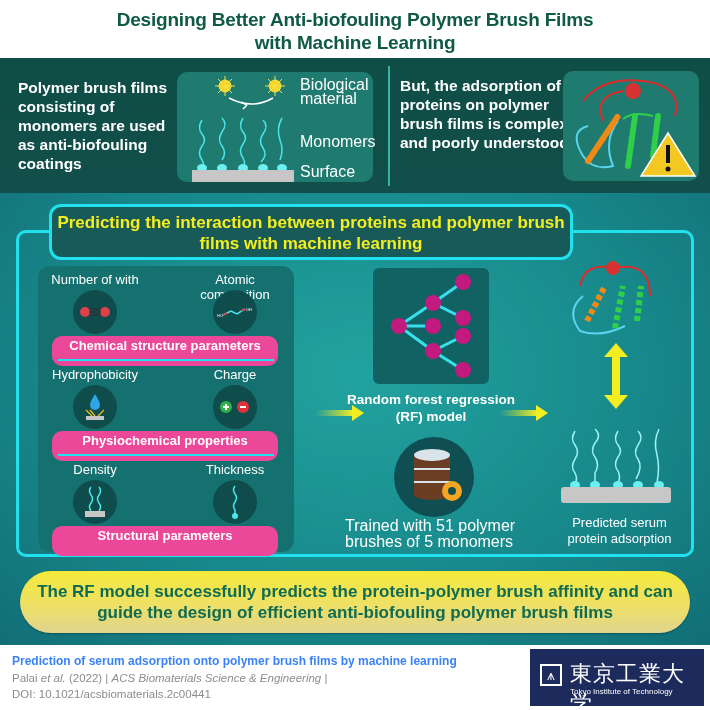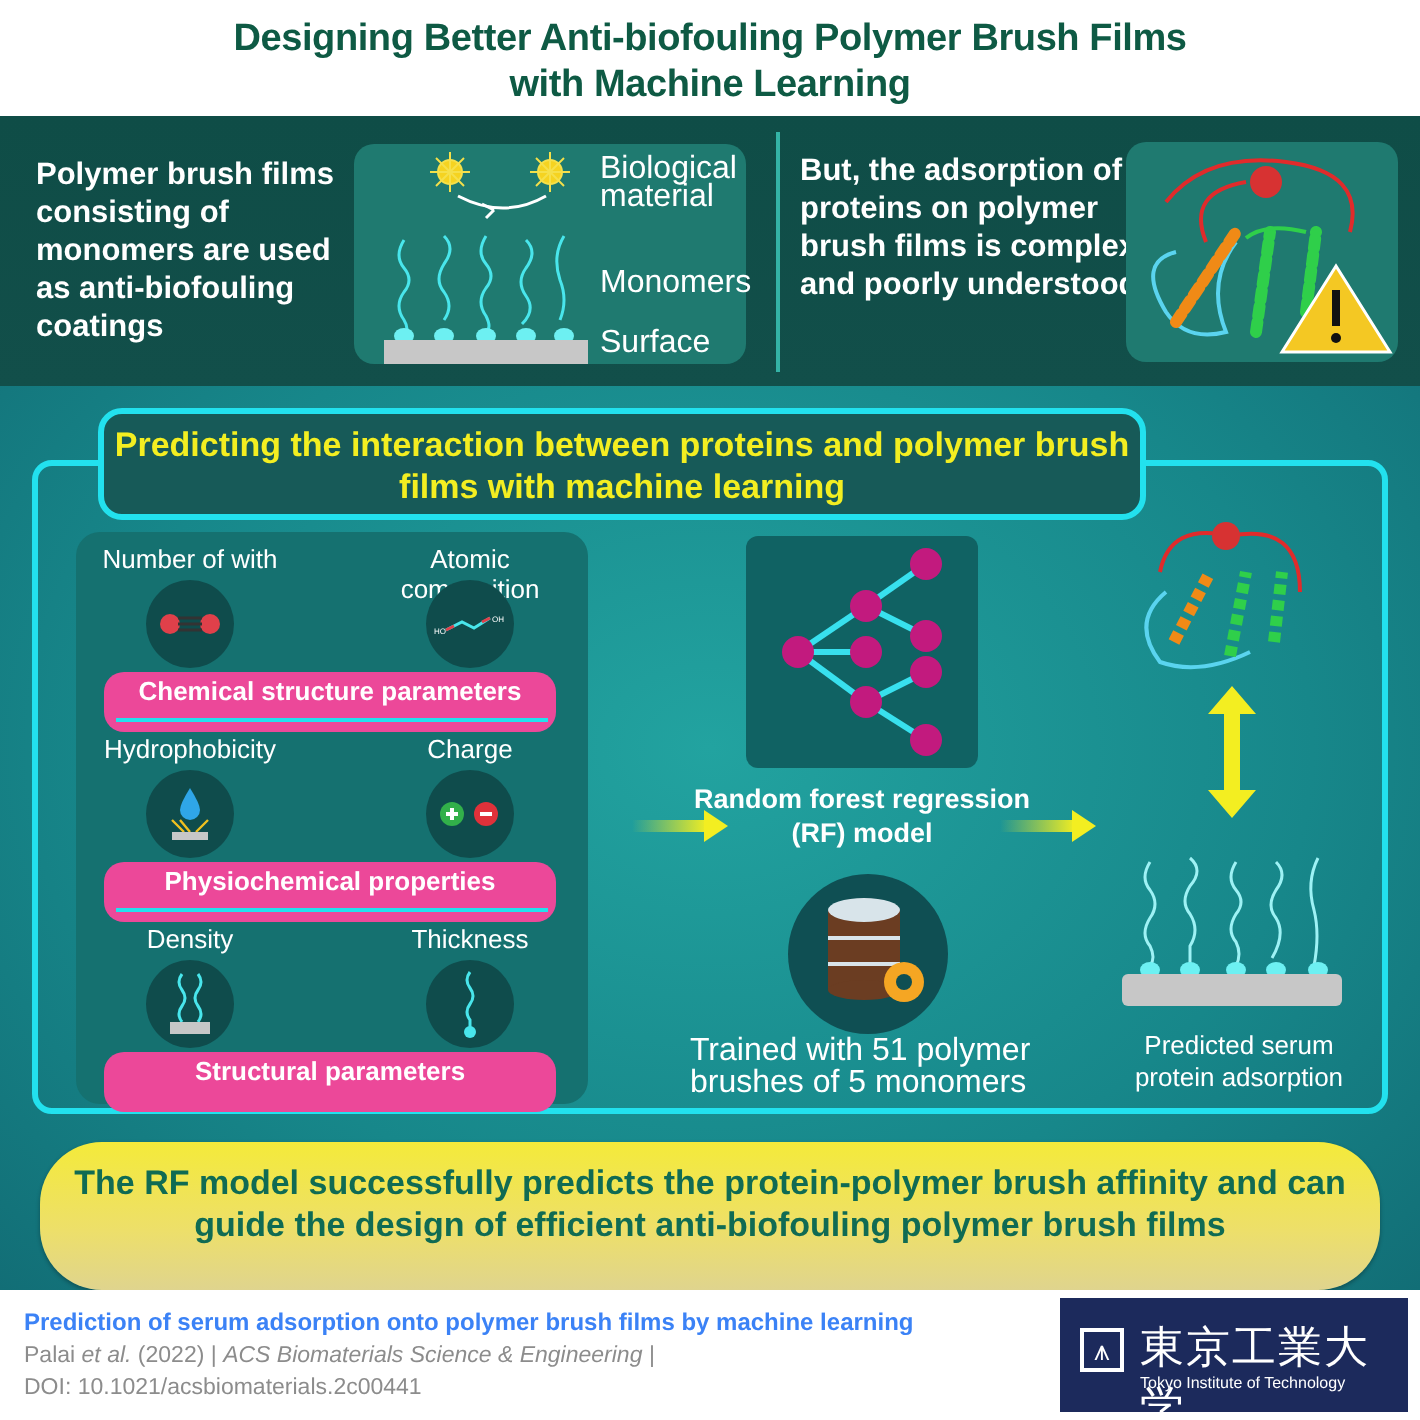--- a/index.html
+++ b/index.html
@@ -86,21 +86,21 @@
     position: absolute; left: 345px; top: 325px; width: 172px; 
     color: #ffffff; font-size: 16px; line-height: 16px;
   }
   .arrow { position: absolute; }
   .predicted-label {
     position: absolute; left: 552px; top: 322px; width: 135px; text-align: center;
     color: #ffffff; font-size: 13px; line-height: 16px;
   }
 
   .conclusion {
-    position: absolute; left: 20px; top: 378px; width: 670px; height: 74px;
+    position: absolute; left: 20px; top: 378px; width: 670px; height: 62px;
     background: linear-gradient(180deg, #f4ea3a 0%, #eddf6a 60%, #dfd48e 100%);
     border-radius: 31px; text-align: center;
     color: #106b53; font-weight: bold; font-size: 17px; line-height: 21px; padding-top: 10px;
     box-shadow: 0 1px 2px rgba(0,0,0,0.3);
   }
 
   .footer { position: absolute; left: 0; top: 645px; width: 710px; height: 65px; background: #ffffff; }
   .ref-title { position: absolute; left: 12px; top: 9px; color: #3b82f6; font-weight: bold; font-size: 12px; }
   .ref-line { position: absolute; left: 12px; color: #8c8c8c; font-size: 11.5px; }
   .ref-line i { font-style: italic; }

